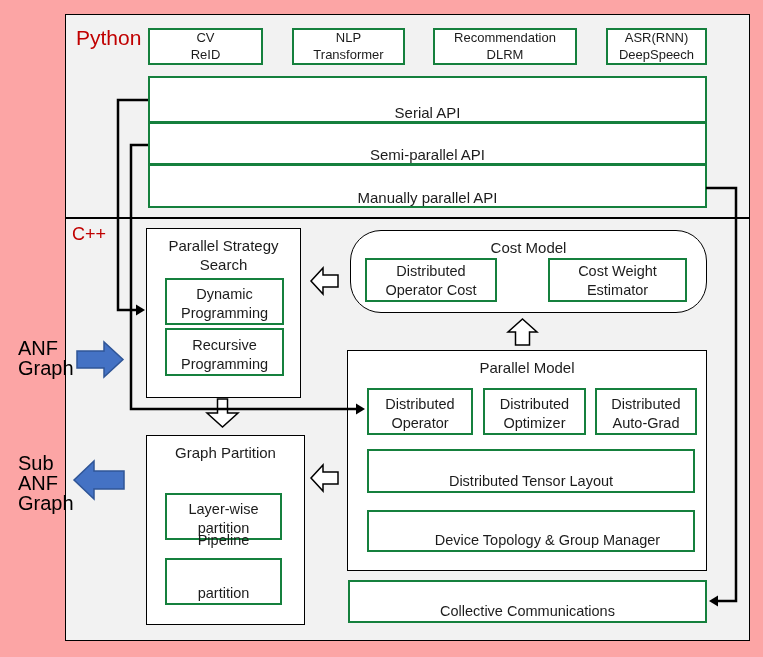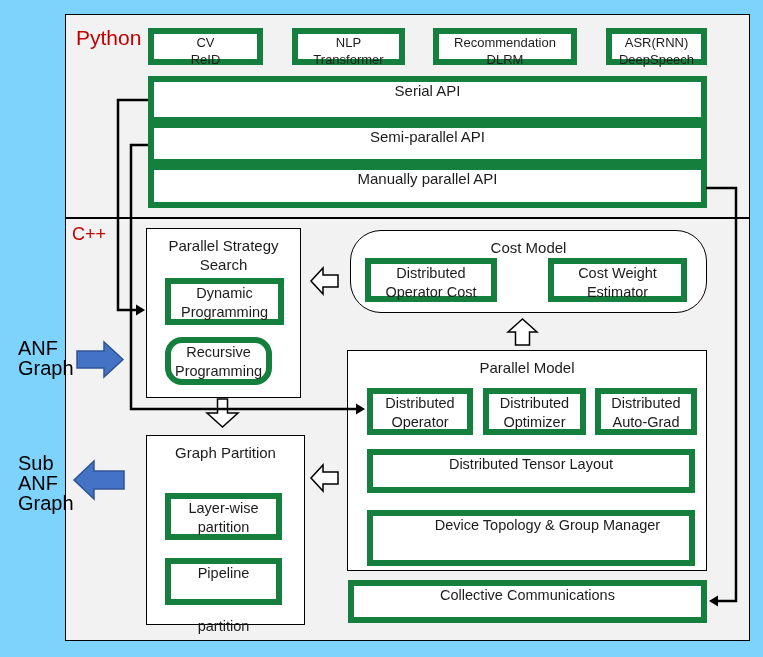--- a/index.html
+++ b/index.html
@@ -5,25 +5,25 @@
   :root{
     --accent-red:#C00000;
     --arrow-blue:#4472C4;
     --arrow-blue-border:#2F5597;
     --section-bg:#F2F2F2;
     --line-black:#000000;
     --text:#1C1C1C;
   }
   html,body{margin:0;padding:0;background:#ffffff;}
   body{font-family:"Liberation Sans", sans-serif;color:var(--text);}
-  #stage{position:relative;width:763px;height:657px;background:#7dd3fc;overflow:hidden;}
+  #stage{position:relative;width:763px;height:657px;background:#fca5a5;overflow:hidden;}
   .section{position:absolute;background:var(--section-bg);border:1px solid #000;box-sizing:border-box;}
   .seclabel{position:absolute;color:var(--accent-red);font-weight:400;}
-  .box{position:absolute;background:#ffffff;border:6px solid #15803d;box-sizing:border-box;
-       display:flex;flex-direction:column;align-items:center;justify-content:space-between;
+  .box{position:absolute;background:#ffffff;border:2px solid #15803d;box-sizing:border-box;
+       display:flex;flex-direction:column;align-items:center;justify-content:flex-end;
        text-align:center;}
   .box.heavy{border:1.5px solid #000;}
   .titled{justify-content:flex-start;}
   .title{margin-top:7px;font-size:15px;line-height:19px;}
   .appbox{font-size:13px;line-height:17px;}
   .apibar{font-size:15px;}
   .subbox{font-size:14.5px;line-height:19px;}
   .leftlabel{position:absolute;font-size:20px;line-height:20px;color:#000;}
   svg#overlay{position:absolute;left:0;top:0;z-index:10;pointer-events:none;}
   .conn{fill:none;stroke:var(--line-black);stroke-width:2.5;}
@@ -73,21 +73,21 @@
   <div class="box heavy titled" style="left:146px;top:228px;width:155px;height:170px;">
     <div class="title">
       <div>Parallel Strategy</div>
       <div>Search</div>
     </div>
   </div>
   <div class="box subbox" style="left:165px;top:278px;width:119px;height:47px;">
     <span>Dynamic</span>
     <span>Programming</span>
   </div>
-  <div class="box subbox" style="left:165px;top:337px;width:107px;height:48px;border-radius:17px;">
+  <div class="box subbox" style="left:165px;top:328px;width:119px;height:48px;">
     <span>Recursive</span>
     <span>Programming</span>
   </div>
 
   <div class="box heavy titled" style="left:350px;top:230px;width:357px;height:83px;border-radius:31px;">
     <div class="title">Cost Model</div>
   </div>
   <div class="box subbox" style="left:365px;top:258px;width:132px;height:44px;">
     <span>Distributed</span>
     <span>Operator Cost</span>
@@ -108,21 +108,21 @@
     <span>Distributed</span>
     <span>Optimizer</span>
   </div>
   <div class="box subbox" style="left:595px;top:388px;width:102px;height:47px;">
     <span>Distributed</span>
     <span>Auto-Grad</span>
   </div>
   <div class="box subbox" style="left:367px;top:449px;width:328px;height:44px;">
     <span>Distributed Tensor Layout</span>
   </div>
-  <div class="box subbox" style="left:367px;top:510px;width:328px;height:56px;padding-left:33px;">
+  <div class="box subbox" style="left:367px;top:510px;width:328px;height:42px;padding-left:33px;">
     <span>Device Topology &amp; Group Manager</span>
   </div>
 
   <div class="box heavy titled" style="left:146px;top:435px;width:159px;height:190px;">
     <div class="title">Graph Partition</div>
   </div>
   <div class="box subbox" style="left:165px;top:493px;width:117px;height:47px;">
     <span>Layer-wise</span>
     <span>partition</span>
   </div>

